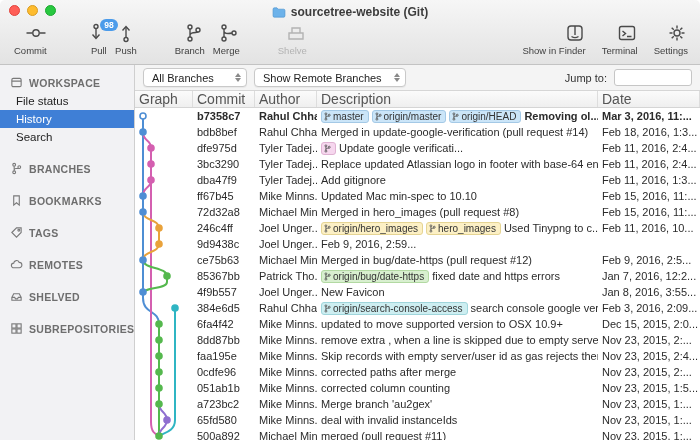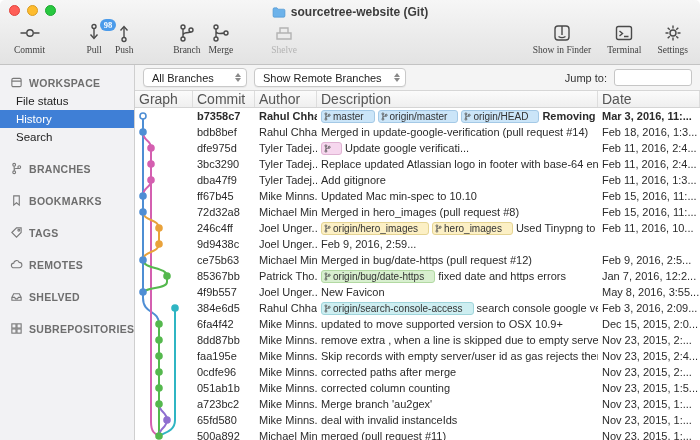--- a/index.html
+++ b/index.html
@@ -14,21 +14,21 @@
   .light.red { background:#ff5f57; border:0.5px solid #e0443e; }
   .light.yellow { background:#febc2e; border:0.5px solid #d89c22; }
   .light.green { background:#28c840; border:0.5px solid #1ea832; }
   .title-wrap { margin:0 auto; display:flex; align-items:center; gap:5px; padding-top:4px; }
   .title { font-size:12px; color:#3c3c3c; font-weight:700; }
   .title-folder svg { display:block; }
 
   .toolbar { height:44px; display:flex; align-items:flex-start; padding:2px 12px 0 14px; }
   .tb-group { display:flex; }
   .tb-spacer { flex:1; }
-  .tool-btn { display:flex; flex-direction:column; align-items:center; margin-right:8px; cursor:default;font-family:Liberation Serif, serif; }
+  .tool-btn { display:flex; flex-direction:column; align-items:flex-end; margin-right:8px; cursor:default; }
   .tool-btn.gap { margin-left:30px; }
   .tb-group.right .tool-btn { margin-right:0; margin-left:16px; }
   .tool-icon { position:relative; width:22px; height:22px; color:#4a4a4a; display:flex; align-items:center; justify-content:center; }
   .tool-icon svg { width:20px; height:20px; }
   .tool-label { font-size:9.5px; color:#3f3f3f; margin-top:1px; white-space:nowrap; }
   .tool-btn.disabled .tool-icon, .tool-btn.disabled .tool-label { color:#b3b3b3; }
   .badge-count { position:absolute; top:-3px; right:-11px; background:#4b9bea; color:#fff; font-size:8.5px; font-weight:700; padding:0 4px; border-radius:7px; height:12px; line-height:12px; }
 
   
   .content { flex:1; display:flex; min-height:0; }
@@ -60,21 +60,21 @@
   .c0 { width:58px; flex:none; } .c1 { width:62px; flex:none; } .c2 { width:62px; flex:none; }
   .c3 { flex:1; min-width:0; } .c4 { width:102px; flex:none; }
   .tbody { flex:1; position:relative; overflow:hidden; background:#fff; }
   #graph-svg { position:absolute; left:0; top:0; }
   .row { display:flex; height:16px; align-items:center; font-size:11px; color:#2b2b2b; }
   .row.bold { font-weight:700; }
   .cell { overflow:hidden; white-space:nowrap; padding-left:4px; }
   .cell.c0 { padding-left:0; }
   .cell.c3 { display:flex; align-items:center; }
   .desc-text { overflow:hidden; white-space:nowrap; }
-  .badge { display:inline-flex; align-items:center; gap:2px; height:13px; border-radius:3px; border:1px solid transparent; padding:0 10px 0 2px; margin-right:3px; font-size:10px; color:#333; flex:none; font-weight:400; }
+  .badge { display:inline-flex; align-items:center; gap:2px; height:13px; border-radius:3px; border:1px solid transparent; padding:0 4px 0 2px; margin-right:3px; font-size:10px; color:#333; flex:none; font-weight:400; }
   .badge-ic svg { display:block; }
 </style>
 </head>
 <body>
 
 <div class="window">
   <div class="chrome">
     <div class="titlebar">
       <div class="traffic">
         <span class="light red"></span>
@@ -534,21 +534,21 @@
               </div>
               <div class="cell c4">Jan 7, 2016, 12:2...</div>
             </div>
             <div class="row">
               <div class="cell c0"></div>
               <div class="cell c1">4f9b557</div>
               <div class="cell c2">Joel Unger...</div>
               <div class="cell c3">
                 <span class="desc-text">New Favicon</span>
               </div>
-              <div class="cell c4">May 8, 2016, 3:55...</div>
+              <div class="cell c4">Jan 8, 2016, 3:55...</div>
             </div>
             <div class="row">
               <div class="cell c0"></div>
               <div class="cell c1">384e6d5</div>
               <div class="cell c2">Rahul Chhab...</div>
               <div class="cell c3">
                 <span class="badge" style="background: rgb(205, 238, 241); border-color: rgb(159, 213, 219);">
                   <span class="badge-ic">
                     <svg viewBox="0 0 8 10" width="7" height="9">
                       <g fill="none" stroke="#555" stroke-width="1">

